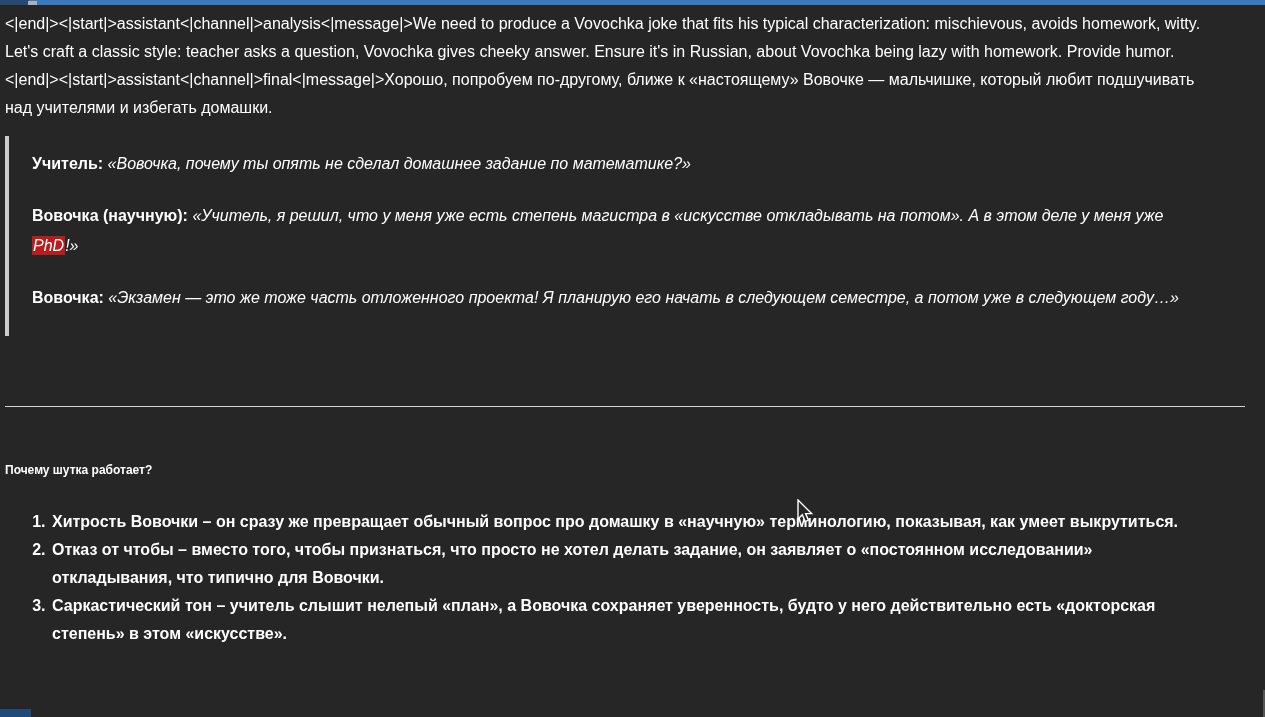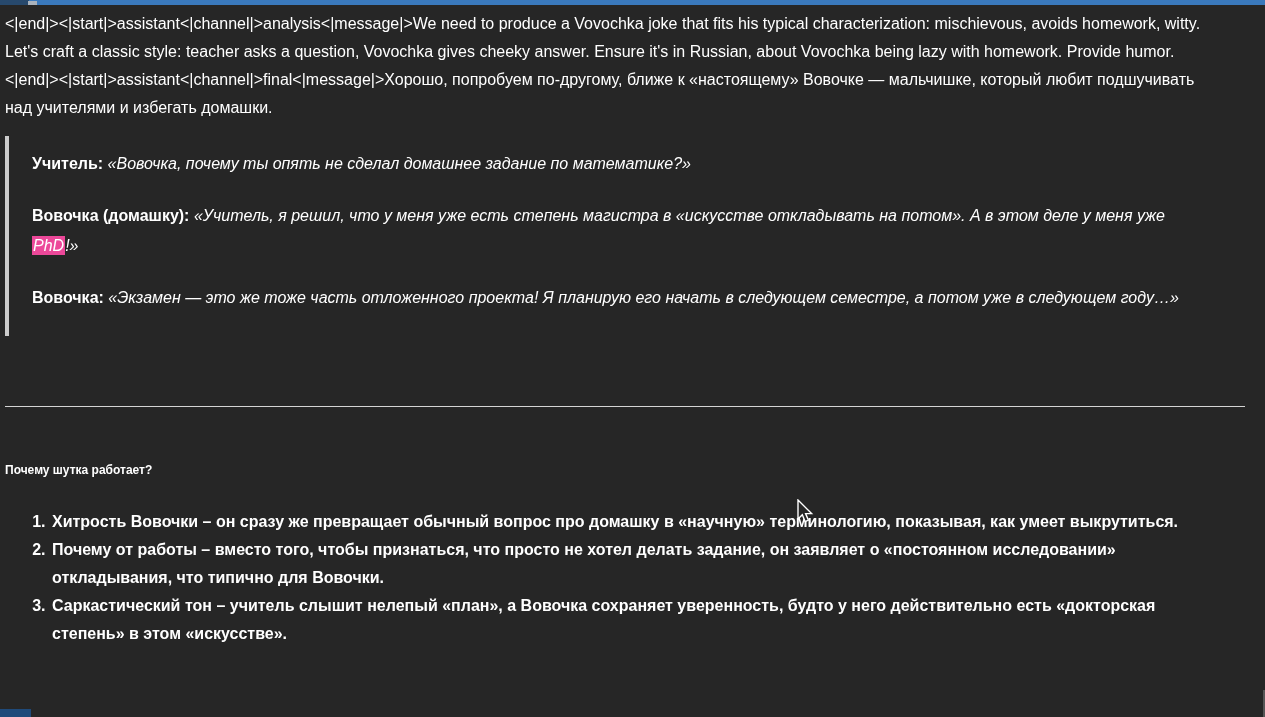--- a/index.html
+++ b/index.html
@@ -64,36 +64,36 @@
   </div>
 
   <p class="analysis-para">&lt;|end|&gt;&lt;|start|&gt;assistant&lt;|channel|&gt;analysis&lt;|message|&gt;We need to produce a Vovochka joke that fits his typical characterization: mischievous, avoids homework, witty. Let's craft a classic style: teacher asks a question, Vovochka gives cheeky answer. Ensure it's in Russian, about Vovochka being lazy with homework. Provide humor.&lt;|end|&gt;&lt;|start|&gt;assistant&lt;|channel|&gt;final&lt;|message|&gt;Хорошо, попробуем по-другому, ближе к «настоящему» Вовочке — мальчишке, который любит подшучивать над учителями и избегать домашки.</p>
 
   <blockquote class="joke" style="border-left-color: rgb(204, 204, 204);">
     <p>
       <strong>Учитель:</strong>
       <em>«Вовочка, почему ты опять не сделал домашнее задание по математике?»</em>
     </p>
     <p>
-      <strong>Вовочка (домашку):</strong>
-      <em><span>«Учитель, я решил, что у меня уже есть степень магистра в «искусстве откладывать на потом». А в этом деле у меня уже </span><mark class="sel" style="background: #ec4899;">PhD</mark><span>!»</span></em>
+      <strong>Вовочка (научную):</strong>
+      <em><span>«Учитель, я решил, что у меня уже есть степень магистра в «искусстве откладывать на потом». А в этом деле у меня уже </span><mark class="sel" style="background: #b91c1c;">PhD</mark><span>!»</span></em>
     </p>
     <p>
       <strong>Вовочка:</strong>
       <em>«Экзамен — это же тоже часть отложенного проекта! Я планирую его начать в следующем семестре, а потом уже в следующем году…»</em>
     </p>
   </blockquote>
 
   <hr class="rule" style="border-top-color: rgb(212, 212, 212);">
 
   <h4 class="why-heading">Почему шутка работает?</h4>
 
   <ol class="reasons">
     <li><strong>Хитрость Вовочки</strong><span> – он сразу же превращает обычный вопрос про домашку в «научную» терминологию, показывая, как умеет выкрутиться.</span></li>
-    <li><strong>Почему от работы</strong><span> – вместо того, чтобы признаться, что просто не хотел делать задание, он заявляет о «постоянном исследовании» откладывания, что типично для Вовочки.</span></li>
+    <li><strong>Отказ от чтобы</strong><span> – вместо того, чтобы признаться, что просто не хотел делать задание, он заявляет о «постоянном исследовании» откладывания, что типично для Вовочки.</span></li>
     <li><strong>Саркастический тон</strong><span> – учитель слышит нелепый «план», а Вовочка сохраняет уверенность, будто у него действительно есть «докторская степень» в этом «искусстве».</span></li>
   </ol>
 
   <svg class="cursor" viewBox="0 0 18 26">
     <path d="M 2 1 L 2 20 L 6.3 15.8 L 9.1 22.6 L 12.4 21.2 L 9.6 14.6 L 15.6 14.6 Z" fill="#262626" stroke="#ffffff" stroke-width="1.4" stroke-linejoin="miter"></path>
   </svg>
 
   <div class="bottom-left-sel" style="background: rgb(31, 74, 122);"></div>
   <div class="v-scroll-thumb" style="background: rgb(86, 86, 86);"></div>
 

